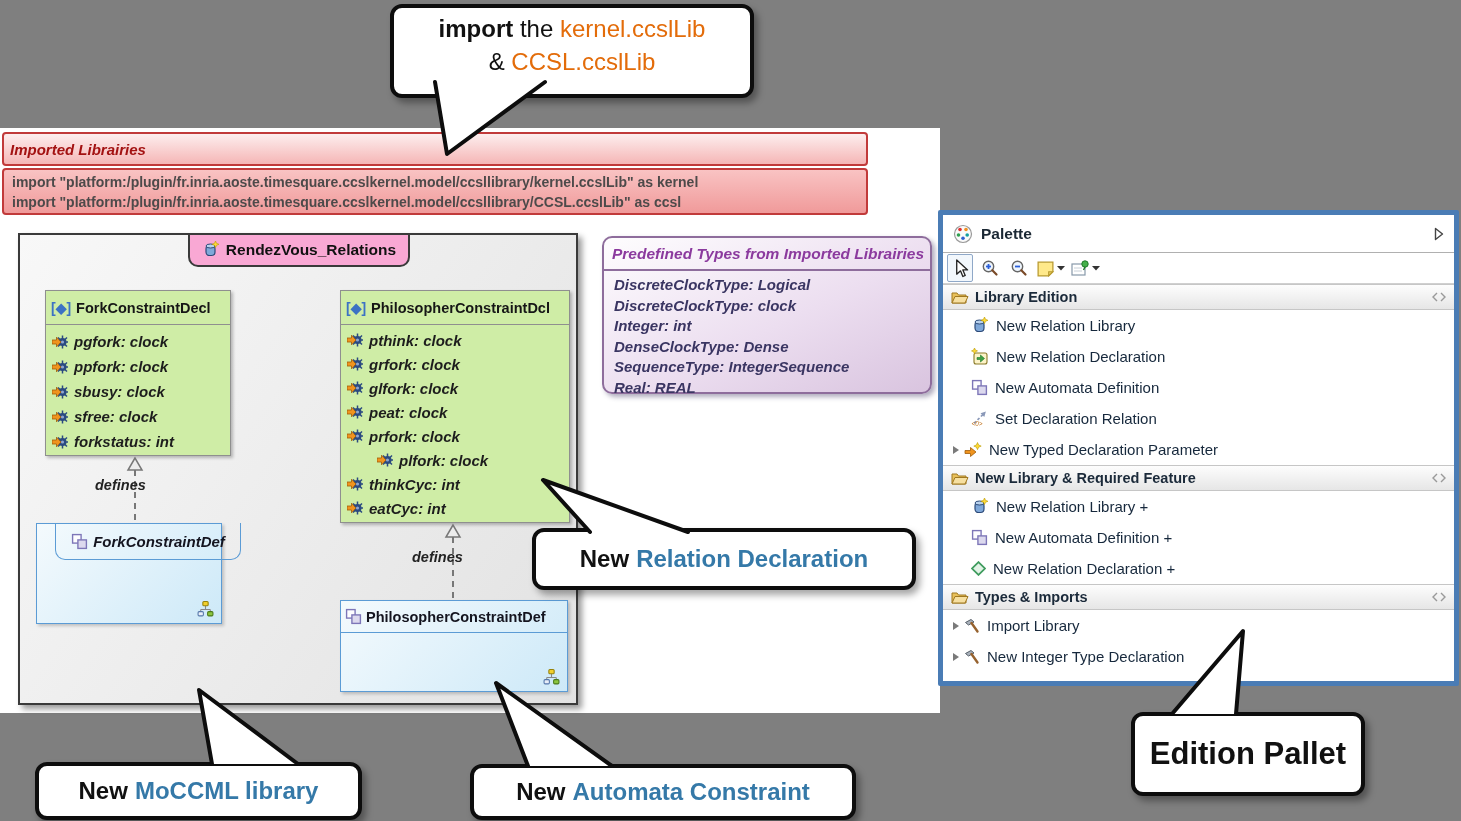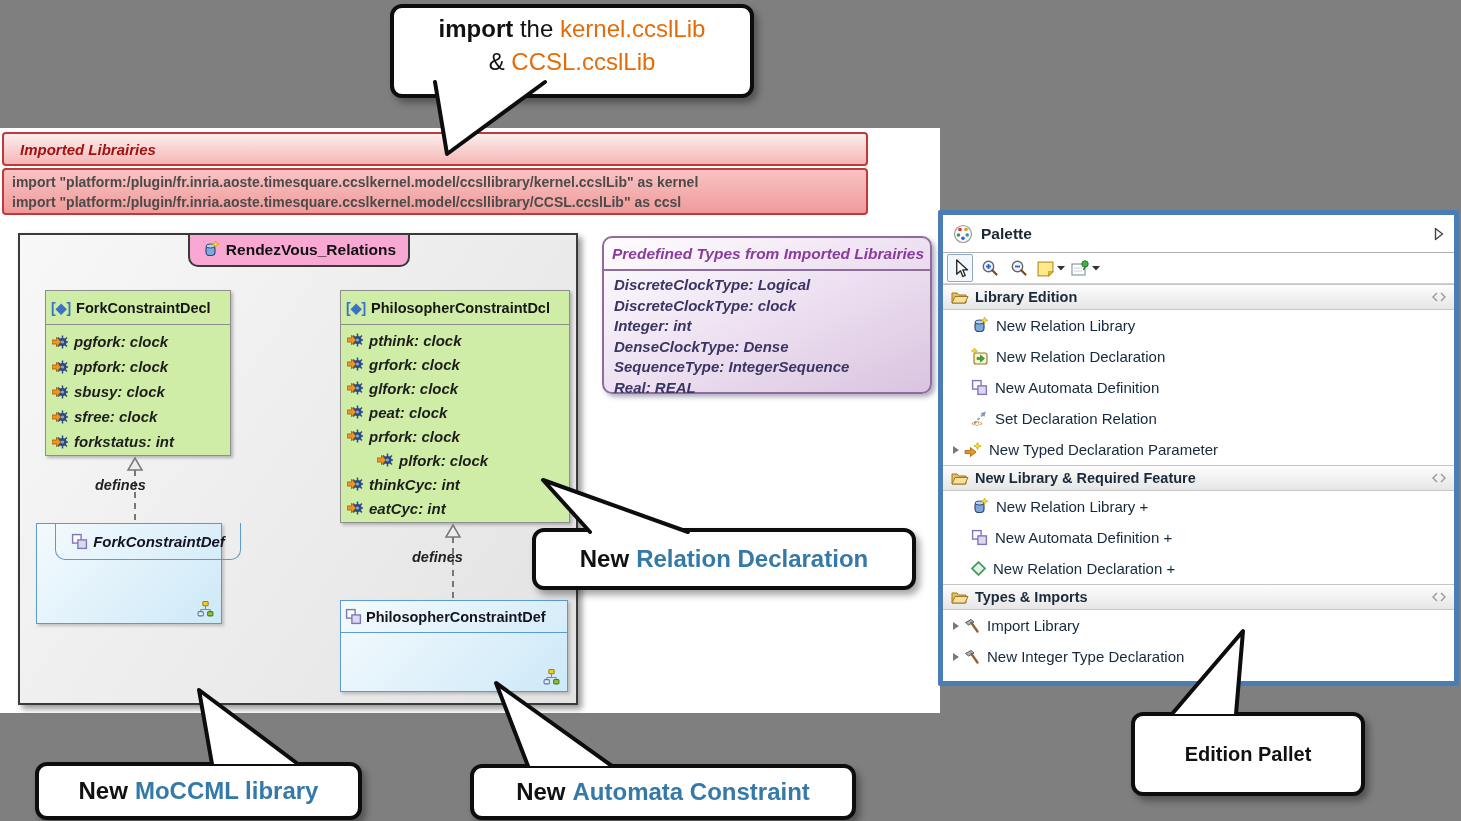--- a/index.html
+++ b/index.html
@@ -6,21 +6,21 @@
   #root{position:relative;width:1461px;height:821px;overflow:hidden;}
 
   .abs{position:absolute;}
 
   
   .canvas{left:0;top:128px;width:940px;height:585px;background:#ffffff;z-index:0;}
 
   
   .imp-header{left:2px;top:132px;width:866px;height:34px;box-sizing:border-box;
     border:2px solid #c13a3a;border-radius:4px;z-index:2;
-    background:linear-gradient(#fdeeee, #f5b6b6);display:flex;align-items:center;padding-left:16px;
+    background:linear-gradient(#fdeeee, #f5b6b6);display:flex;align-items:center;padding-left:6px;
     font:italic bold 15px "Liberation Sans",sans-serif;color:#a31212;}
   .imp-body{left:2px;top:168px;width:866px;height:47px;box-sizing:border-box;
     border:2px solid #c13a3a;border-radius:4px;z-index:2;
     background:linear-gradient(#f9c3c3, #f09a9a);padding:2px 8px;
     font:bold 14px "Liberation Sans",sans-serif;color:#4d4a4a;line-height:20px;white-space:nowrap;}
 
   
   .diagram{left:18px;top:233px;width:560px;height:472px;box-sizing:border-box;z-index:1;
     border:2px solid #3a3a3a;background:linear-gradient(125deg,#f8f8f8,#e2e2e2);
     box-shadow:4px 4px 6px rgba(0,0,0,.4);}
@@ -537,20 +537,20 @@
   </svg>
 
   <div class="abs callout" style="left:470px;top:764px;width:378px;height:48px;">
     <span>New</span>
     <span class="accent">Automata Constraint</span>
   </div>
   <svg class="abs tail" style="left:482px;top:677px;" width="140" height="92">
     <path d="M46,89 L14,6 L130,89"></path>
   </svg>
 
-  <div class="abs callout" style="left:1131px;top:712px;width:226px;height:76px;font-size:20px;">
+  <div class="abs callout" style="left:1131px;top:712px;width:226px;height:76px;font-size:31px;">
     <span>Edition Pallet</span>
   </div>
   <svg class="abs tail" style="left:1158px;top:625px;" width="100" height="95">
     <path d="M14,89 L85,6 L78,89"></path>
   </svg>
 
 </div>
 
 </body></html>

